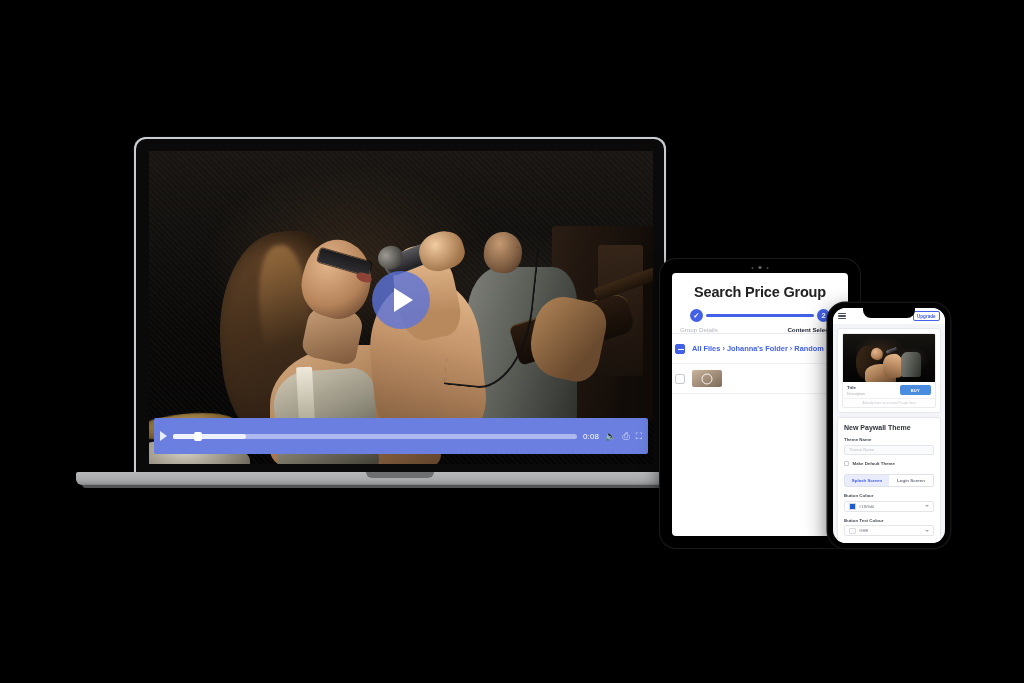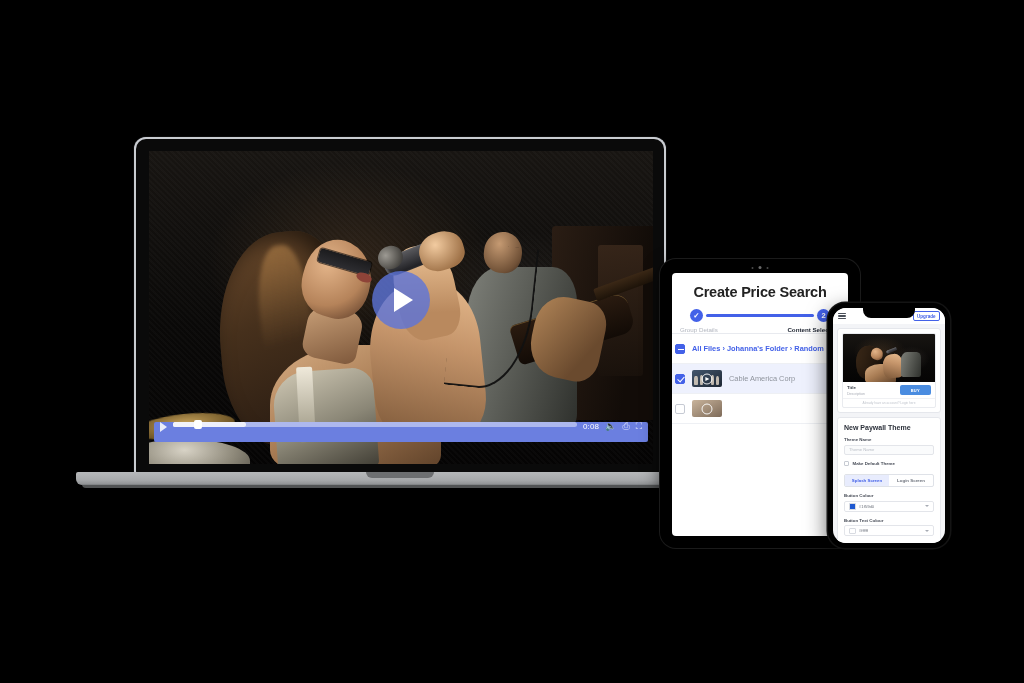--- a/index.html
+++ b/index.html
@@ -124,22 +124,22 @@
   
   .play-btn {
     position: absolute; left: 50%; top: 47.5%; transform: translate(-50%,-50%);
     width: 58px; height: 58px; border-radius: 50%;
     background: rgba(93,116,217,.80); display: flex; align-items: center; justify-content: center;
   }
   .play-tri { width: 0; height: 0; margin-left: 5px;
     border-left: 19px solid #fff; border-top: 12px solid transparent; border-bottom: 12px solid transparent; }
 
   
-  .vbar { position: absolute; left: 5px; right: 5px; bottom: 22px; height: 20px;
-    background: #6b7fe0; border-radius: 2px; display: flex; align-items: flex-start; gap: 6px; padding: 0 6px; }
+  .vbar { position: absolute; left: 5px; right: 5px; bottom: 10px; height: 36px;
+    background: #6b7fe0; border-radius: 2px; display: flex; align-items: center; gap: 6px; padding: 0 6px; }
   .vbar-play { width: 0; height: 0; border-left: 7px solid #e9ecfb;
     border-top: 5px solid transparent; border-bottom: 5px solid transparent; flex: none; }
   .vbar-track { flex: 1; height: 5px; background: rgba(255,255,255,.45); border-radius: 3px; position: relative; }
   .vbar-buf { position: absolute; left: 0; top: 0; bottom: 0; width: 18%; background: rgba(255,255,255,.78); border-radius: 3px; }
   .vbar-prog { position: absolute; left: 0; top: 0; bottom: 0; width: 6%; background: #f2f3fb; border-radius: 3px; }
   .vbar-knob { position: absolute; left: 5.2%; top: -2px; width: 8px; height: 9px; background: #fff; border-radius: 2px; }
   .vbar-time { color: #fff; font-size: 8px; letter-spacing: .2px; flex: none; }
   .vb-ic { color: #dfe4fa; font-size: 9px; flex: none; line-height: 1; }
 
   
@@ -299,21 +299,21 @@
 
   <div class="tablet">
     <div class="tablet-body"></div>
     <div class="tablet-dots">
       <span class="tdot"></span>
       <span class="tdot mid"></span>
       <span class="tdot"></span>
     </div>
     <div class="tablet-screen">
 
-      <div class="tb-title">Create Price Search</div>
+      <div class="tb-title">Search Price Group</div>
 
       <div class="stepper">
         <div class="step-dot">✓</div>
         <div class="step-line"></div>
         <div class="step-dot">2</div>
       </div>
       <div class="step-labels">
         <span class="step-lab">Group Details</span>
         <span class="step-lab active">Content Selection</span>
       </div>
@@ -322,31 +322,20 @@
       <div class="tb-list">
 
         <div class="tb-row head">
           <span class="cb dash"></span>
           <span class="crumb">All Files › Johanna's Folder › Random</span>
         </div>
 
 
 
 
-        <div class="tb-row sel">
-          <span class="cb on"></span>
-          <span class="thumb t2">
-            <span class="thumb-fig" style="left:8%;top:34%;width:11%;height:54%"></span>
-            <span class="thumb-fig" style="left:26%;top:30%;width:11%;height:58%"></span>
-            <span class="thumb-fig" style="left:62%;top:32%;width:11%;height:56%"></span>
-            <span class="thumb-fig" style="left:80%;top:36%;width:11%;height:52%"></span>
-            <span class="tri"></span>
-          </span>
-          <span class="row-lab">Cable America Corp</span>
-        </div>
 
         <div class="tb-row">
           <span class="cb"></span>
           <span class="thumb" style="background:linear-gradient(150deg,#c9b49c,#7d6a58)"></span>
         </div>
 
       </div>
     </div>
   </div>
 

